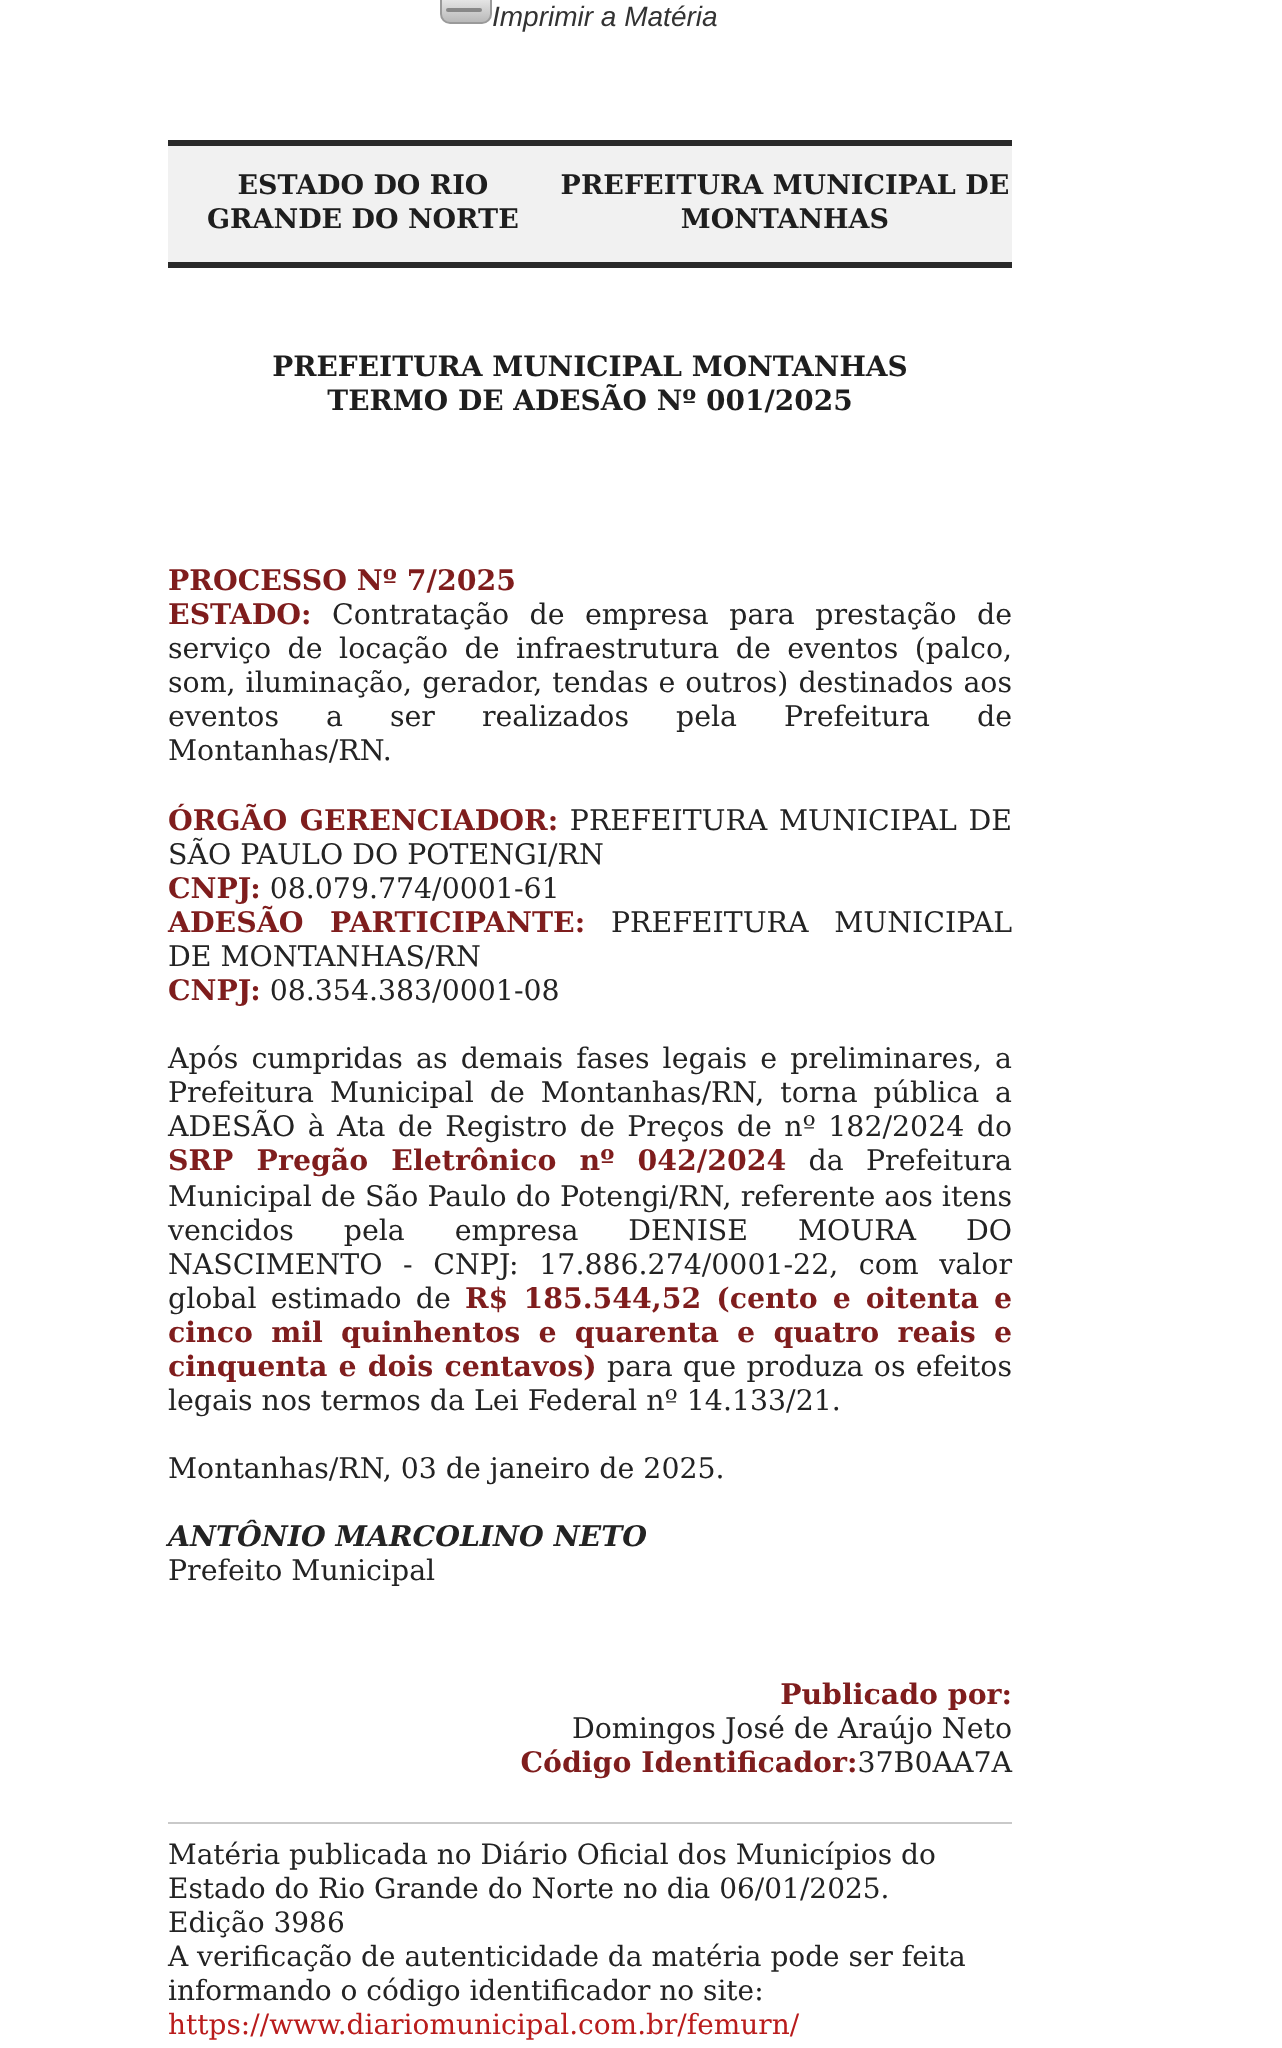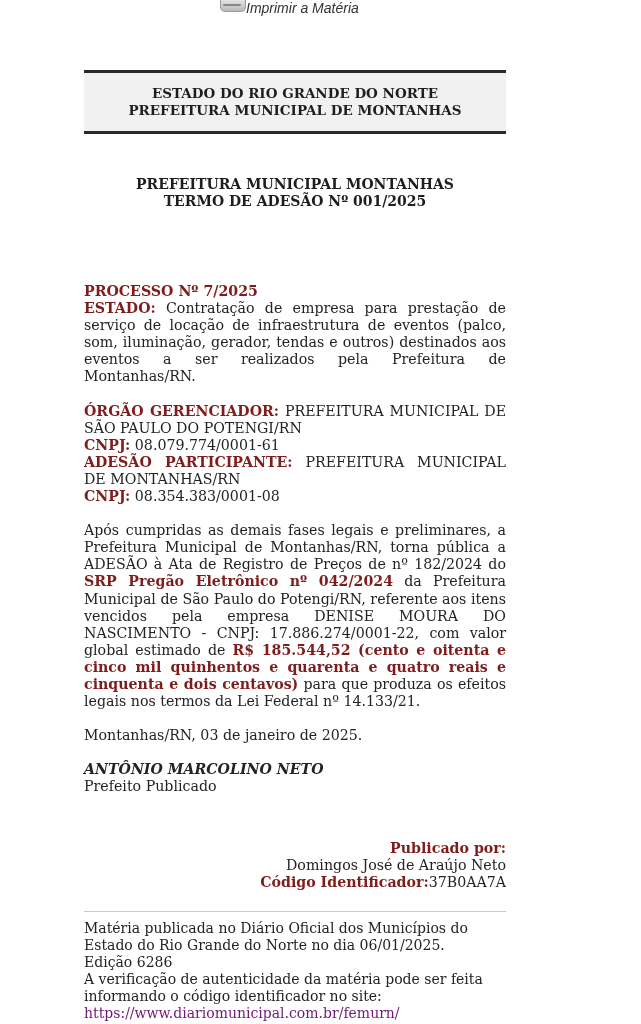--- a/index.html
+++ b/index.html
@@ -65,21 +65,21 @@
       position: absolute;
       left: 84px;
       top: 70px;
       width: 422px;
       height: 64px;
       background: #f1f1f1;
       border-top: 3px solid #2a2a2a;
       border-bottom: 3px solid #2a2a2a;
       box-sizing: border-box;
       display: flex;
-      flex-direction: column;
+      flex-direction: row;
       align-items: center;
       justify-content: center;
       font-weight: bold;
       font-size: 13.5px;
       line-height: 17px;
       color: #1e1e1e;
       text-align: center;
     }
 
     .doc-title {
@@ -138,21 +138,21 @@
     .footer {
       position: absolute;
       left: 84px;
       top: 920px;
       width: 430px;
       font-size: 14px;
       line-height: 17.1px;
       color: #232323;
     }
     .footer a {
-      color: #701a75;
+      color: #b91c1c;
       text-decoration: none;
     }
   </style>
 </head>
 <body>
 
 <a class="print-link">
   <span class="print-icon">
     <span class="body"></span>
     <span class="slot"></span>
@@ -185,29 +185,29 @@
 
   <p><span>Após cumpridas as demais fases legais e preliminares, a Prefeitura Municipal de Montanhas/RN, torna pública a ADESÃO à Ata de Registro de Preços de nº 182/2024 do </span><span class="b">SRP Pregão Eletrônico nº 042/2024</span><span> da Prefeitura Municipal de São Paulo do Potengi/RN, referente aos itens vencidos pela empresa DENISE MOURA DO NASCIMENTO - CNPJ: 17.886.274/0001-22, com valor global estimado de </span><span class="b">R$ 185.544,52 (cento e oitenta e cinco mil quinhentos e quarenta e quatro reais e cinquenta e dois centavos)</span><span> para que produza os efeitos legais nos termos da Lei Federal nº 14.133/21.</span></p>
 
   <div class="gap"></div>
 
   <p>Montanhas/RN, 03 de janeiro de 2025.</p>
 
   <div class="gap"></div>
 
   <p class="sig-name">ANTÔNIO MARCOLINO NETO</p>
-  <p>Prefeito Publicado</p>
+  <p>Prefeito Municipal</p>
 </div>
 
 <div class="publisher">
   <div class="b">Publicado por:</div>
   <div>Domingos José de Araújo Neto</div>
   <div><span class="b">Código Identificador:</span><span>37B0AA7A</span></div>
 </div>
 
 <div class="divider"></div>
 
 <div class="footer">
   <div>Matéria publicada no Diário Oficial dos Municípios do Estado do Rio Grande do Norte no dia 06/01/2025.</div>
-  <div>Edição 6286</div>
+  <div>Edição 3986</div>
   <div>A verificação de autenticidade da matéria pode ser feita informando o código identificador no site:</div>
   <a>https://www.diariomunicipal.com.br/femurn/</a>
 </div>
 
 </body></html>

